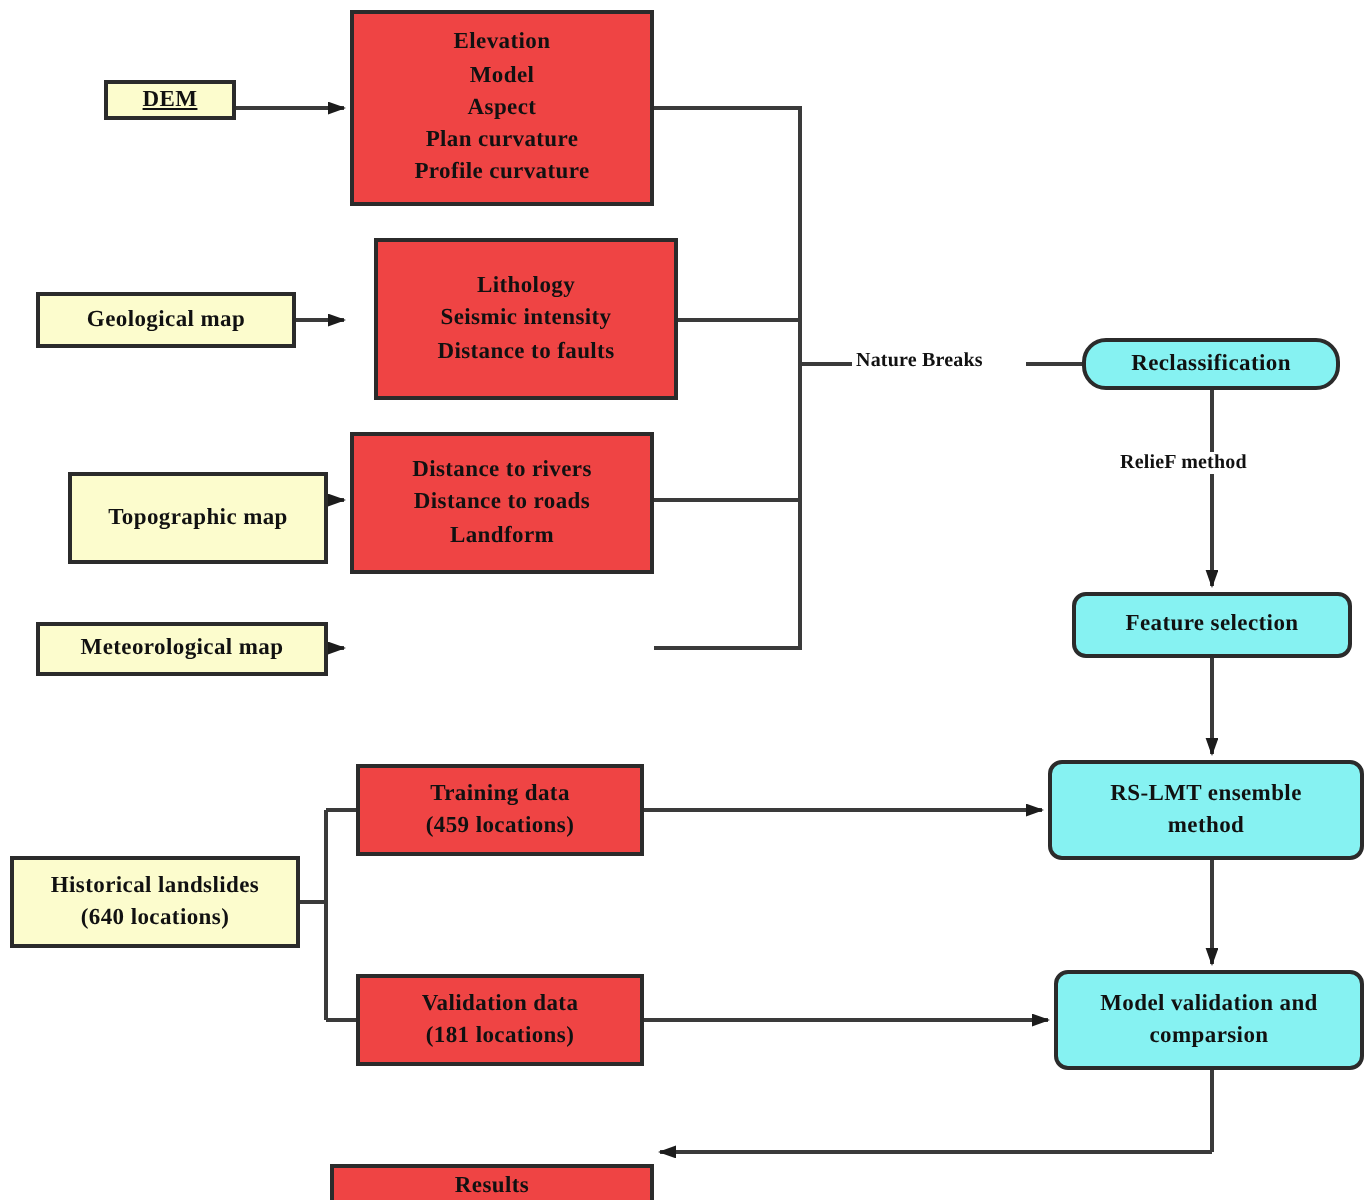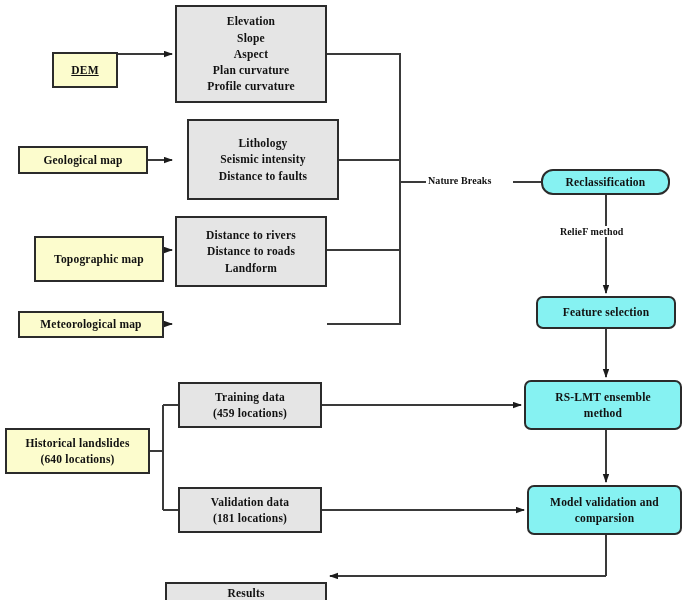--- a/index.html
+++ b/index.html
@@ -35,21 +35,21 @@
     text-align: center;
     font-weight: bold;
     font-size: 11.5px;
     line-height: 1.42;
     color: #111111;
     letter-spacing: 0.2px;
     z-index: 3;
     padding: 2px 4px;
   }
   .node-cream { background: #fcfccd; }
-  .node-green { background: #e5e5e5; }
+  .node-green { background: #ef4444; }
   .node-cyan  { background: #86f2f2; border-radius: 7px; }
   .node .lines { display: block; width: 100%; }
   .node .lines span { display: block; white-space: nowrap; }
   .edge-label {
     position: absolute;
     font-family: "Liberation Serif", "DejaVu Serif", serif;
     font-weight: bold;
     font-size: 10px;
     color: #111111;
     background: #ffffff;
@@ -99,30 +99,30 @@
 
       <line x1="606" y1="430" x2="606" y2="482" marker-end="url(#arrow)"></line>
 
       <line x1="322" y1="510" x2="524" y2="510" marker-end="url(#arrow)"></line>
 
       <line x1="606" y1="535" x2="606" y2="576"></line>
       <line x1="606" y1="576" x2="330" y2="576" marker-end="url(#arrow)"></line>
     </g>
   </svg>
 
-  <div class="node node-cream" style="left:52px;top:52px;width:66px;height:36px;text-decoration:underline;">
+  <div class="node node-cream" style="left:52px;top:40px;width:66px;height:20px;text-decoration:underline;">
     <span class="lines">
       <span>DEM</span>
     </span>
   </div>
 
   <div class="node node-green" style="left:175px;top:5px;width:152px;height:98px;">
     <span class="lines">
       <span>Elevation</span>
-      <span>Slope</span>
+      <span>Model</span>
       <span>Aspect</span>
       <span>Plan curvature</span>
       <span>Profile curvature</span>
     </span>
   </div>
 
   <div class="node node-cream" style="left:18px;top:146px;width:130px;height:28px;">
     <span class="lines">
       <span>Geological map</span>
     </span>

